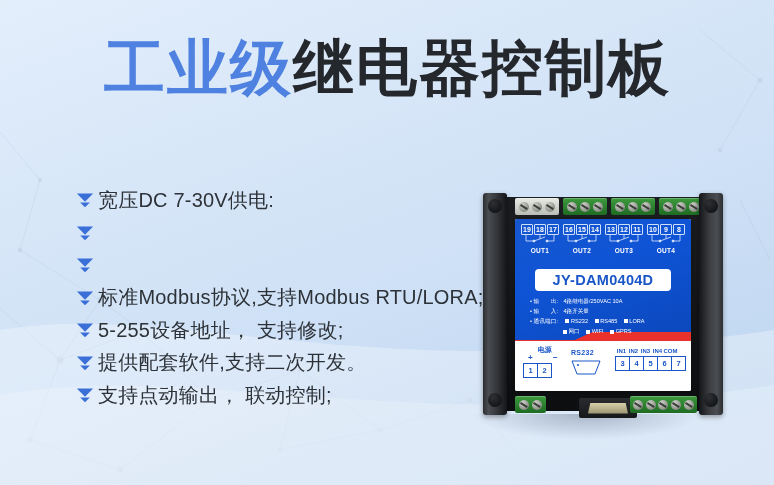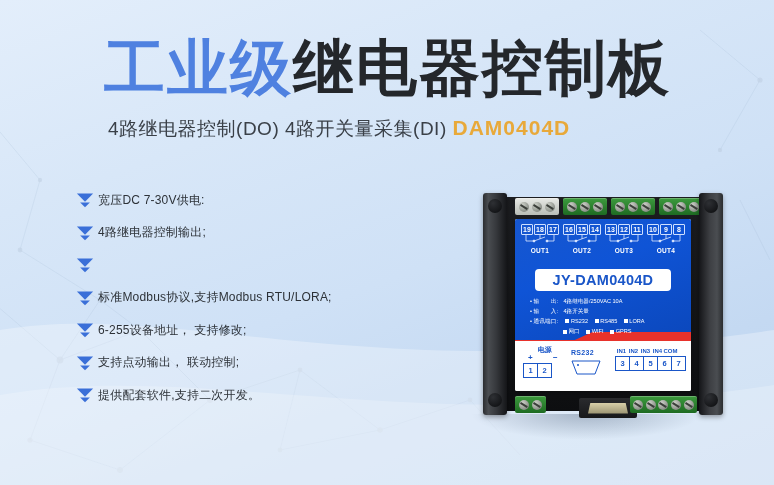--- a/index.html
+++ b/index.html
@@ -31,21 +31,21 @@
   }
   .subline .model{color:#e8a93a;font-weight:bold;letter-spacing:1px;font-size:21px;}
 
   
   .features{position:absolute;left:72px;top:186px;width:400px;}
   .feat{
     display:flex;align-items:center;height:28px;margin-bottom:4.5px;
   }
   .feat-ico{width:26px;flex:0 0 26px;display:block;}
   .feat-txt{
-    font-size:12px;color:#2d3238;white-space:nowrap;letter-spacing:.2px;
+    font-size:20px;color:#2d3238;white-space:nowrap;letter-spacing:.2px;
   }
 
   
   .device{position:absolute;left:466px;top:193px;width:240px;height:222px;margin-left:17px;}
   .rail{
     position:absolute;top:0;width:24px;height:222px;border-radius:3px;
     background:linear-gradient(90deg,#2b2d30 0%,#4a4d51 22%,#36383c 55%,#141518 100%);
     box-shadow:0 2px 5px rgba(0,0,0,.35);
   }
   .rail.left{left:0;}
@@ -205,38 +205,36 @@
     </g>
   </svg>
 
   <svg class="bg-swoosh" viewBox="0 0 774 485" preserveAspectRatio="none">
     <path d="M0 330 C 180 300, 360 390, 774 330 L774 485 L0 485 Z" fill="#ffffff" opacity="0.30"></path>
     <path d="M0 395 C 200 360, 420 440, 774 385 L774 485 L0 485 Z" fill="#ffffff" opacity="0.22"></path>
   </svg>
 
   <div class="headline"><span class="hl-blue">工业级</span><span>继电器控制板</span></div>
 
-  <div class="subline"><span>4路继电器控制(DO) 4路开关量采集(DI)</span> <span class="model">DAM0404D</span></div>
 
   <div class="features">
 
     <div class="feat">
       <svg class="feat-ico" viewBox="0 0 16 16">
           <path d="M3 4 L8 9 L13 4 Z" fill="#3a6fd8"></path>
           <path d="M5 9.5 L8 12.5 L11 9.5 Z" fill="#3a6fd8"></path>
         </svg>
       <span class="feat-txt">宽压DC 7-30V供电:</span>
     </div>
 
     <div class="feat">
       <svg class="feat-ico" viewBox="0 0 16 16">
           <path d="M3 4 L8 9 L13 4 Z" fill="#3a6fd8"></path>
           <path d="M5 9.5 L8 12.5 L11 9.5 Z" fill="#3a6fd8"></path>
         </svg>
-      <span class="feat-txt">4路继电器控制输出;</span>
     </div>
 
 
     <div class="feat">
       <svg class="feat-ico" viewBox="0 0 16 16">
           <path d="M3 4 L8 9 L13 4 Z" fill="#3a6fd8"></path>
           <path d="M5 9.5 L8 12.5 L11 9.5 Z" fill="#3a6fd8"></path>
         </svg>
     </div>
 
@@ -246,37 +244,37 @@
           <path d="M5 9.5 L8 12.5 L11 9.5 Z" fill="#3a6fd8"></path>
         </svg>
       <span class="feat-txt">标准Modbus协议,支持Modbus RTU/LORA;</span>
     </div>
 
     <div class="feat">
       <svg class="feat-ico" viewBox="0 0 16 16">
           <path d="M3 4 L8 9 L13 4 Z" fill="#3a6fd8"></path>
           <path d="M5 9.5 L8 12.5 L11 9.5 Z" fill="#3a6fd8"></path>
         </svg>
-      <span class="feat-txt">6-255设备地址， 支持修改;</span>
+      <span class="feat-txt">5-255设备地址， 支持修改;</span>
+    </div>
+
+    <div class="feat">
+      <svg class="feat-ico" viewBox="0 0 16 16">
+          <path d="M3 4 L8 9 L13 4 Z" fill="#3a6fd8"></path>
+          <path d="M5 9.5 L8 12.5 L11 9.5 Z" fill="#3a6fd8"></path>
+        </svg>
+      <span class="feat-txt">提供配套软件,支持二次开发。</span>
     </div>
 
     <div class="feat">
       <svg class="feat-ico" viewBox="0 0 16 16">
           <path d="M3 4 L8 9 L13 4 Z" fill="#3a6fd8"></path>
           <path d="M5 9.5 L8 12.5 L11 9.5 Z" fill="#3a6fd8"></path>
         </svg>
       <span class="feat-txt">支持点动输出， 联动控制;</span>
-    </div>
-
-    <div class="feat">
-      <svg class="feat-ico" viewBox="0 0 16 16">
-          <path d="M3 4 L8 9 L13 4 Z" fill="#3a6fd8"></path>
-          <path d="M5 9.5 L8 12.5 L11 9.5 Z" fill="#3a6fd8"></path>
-        </svg>
-      <span class="feat-txt">提供配套软件,支持二次开发。</span>
     </div>
 
   </div>
 
   <div class="shadow"></div>
   <div class="device">
 
     <div class="body-blk"></div>
 
     <div class="term-row term-top">

